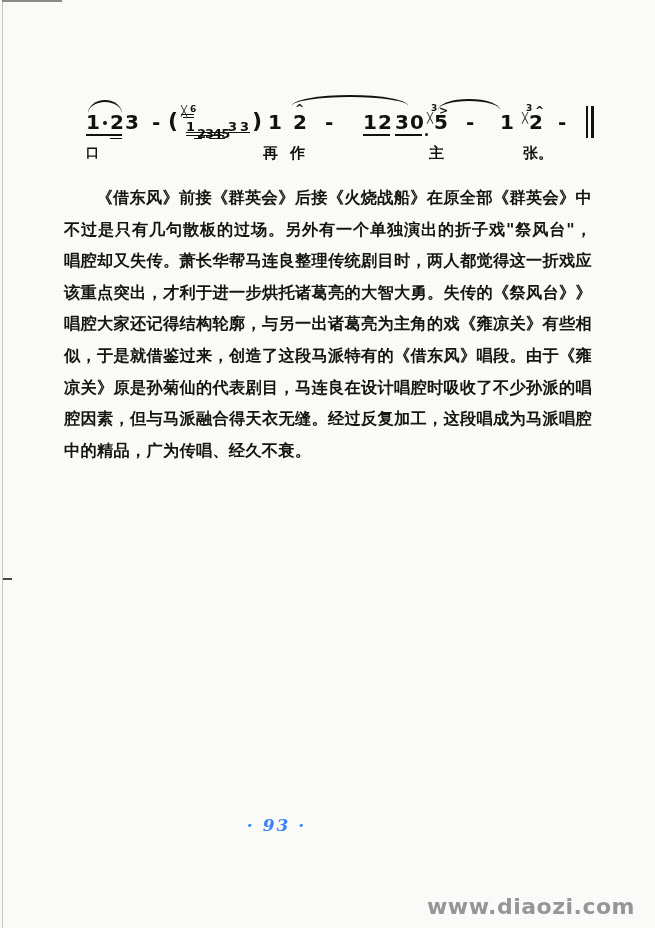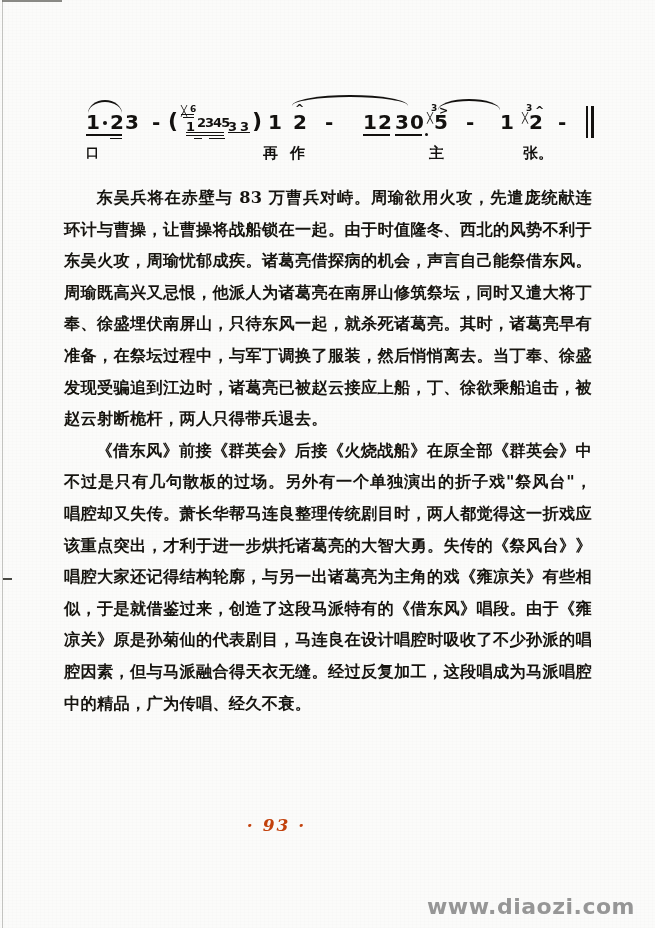--- a/index.html
+++ b/index.html
@@ -218,21 +218,21 @@
     left: 0;
     top: 815px;
     width: 593px;
     text-align: center;
     padding-right: 40px;
     box-sizing: border-box;
     font-family: "DejaVu Serif", "Liberation Serif", serif;
     font-style: italic;
     font-weight: bold;
     font-size: 17px;
-    color: #c2410c;
+    color: #3b82f6;
     letter-spacing: 2px;
   }
 
   
   #watermark {
     position: absolute;
     right: 20px;
     bottom: 8px;
     text-align: center;
     user-select: none;
@@ -282,21 +282,21 @@
       <span class="dash" style="left:66px; top:8px;">-</span>
 
       <span class="paren" style="left:82px; top:6px;">(</span>
 
       <span class="grace-flag" style="left:95px; top:2px;">╳</span>
       <span class="note tiny" style="left:104px; top:1px;">6</span>
       <div class="beam thin" style="left:95px; top:10px; width:13px;"></div>
       <div class="beam thin" style="left:97px; top:13px; width:11px;"></div>
 
       <span class="note small" style="left:100px; top:16px;">1</span>
-      <span class="note small" style="left:111px; top:12px; letter-spacing:-1px;">2345</span>
+      <span class="note small" style="left:111px; top:23px; letter-spacing:-1px;">2345</span>
       <span class="note small" style="left:142px; top:16px;">3</span>
       <span class="note small" style="left:154px; top:16px;">3</span>
       <div class="beam thin" style="left:100px; top:28px; width:38px;"></div>
       <div class="beam thin" style="left:100px; top:31px; width:38px;"></div>
       <div class="beam thin" style="left:142px; top:28px; width:22px;"></div>
       <div class="beam thin" style="left:108px; top:34px; width:8px;"></div>
       <div class="beam thin" style="left:123px; top:34px; width:16px;"></div>
 
       <span class="paren" style="left:166px; top:6px;">)</span>
 
@@ -344,21 +344,20 @@
       <span class="lyric partial" style="left:0px;">口</span>
       <span class="lyric" style="left:177px;">再</span>
       <span class="lyric" style="left:204px;">作</span>
       <span class="lyric" style="left:343px;">主</span>
       <span class="lyric" style="left:437px;">张。</span>
     </div>
 
   </div>
 
   <div id="body-text">
-    <p class="para">东吴兵将在赤壁与 83 万曹兵对峙。周瑜欲用火攻，先遣庞统献连环计与曹操，让曹操将战船锁在一起。由于时值隆冬、西北的风势不利于东吴火攻，周瑜忧郁成疾。诸葛亮借探病的机会，声言自己能祭借东风。周瑜既高兴又忌恨，他派人为诸葛亮在南屏山修筑祭坛，同时又遣大将丁奉、徐盛埋伏南屏山，只待东风一起，就杀死诸葛亮。其时，诸葛亮早有准备，在祭坛过程中，与军丁调换了服装，然后悄悄离去。当丁奉、徐盛发现受骗追到江边时，诸葛亮已被赵云接应上船，丁、徐欲乘船追击，被赵云射断桅杆，两人只得带兵退去。</p>
     <p class="para">《借东风》前接《群英会》后接《火烧战船》在原全部《群英会》中不过是只有几句散板的过场。另外有一个单独演出的折子戏"祭风台"，唱腔却又失传。萧长华帮马连良整理传统剧目时，两人都觉得这一折戏应该重点突出，才利于进一步烘托诸葛亮的大智大勇。失传的《祭风台》》唱腔大家还记得结构轮廓，与另一出诸葛亮为主角的戏《雍凉关》有些相似，于是就借鉴过来，创造了这段马派特有的《借东风》唱段。由于《雍凉关》原是孙菊仙的代表剧目，马连良在设计唱腔时吸收了不少孙派的唱腔因素，但与马派融合得天衣无缝。经过反复加工，这段唱成为马派唱腔中的精品，广为传唱、经久不衰。</p>
   </div>
 
   <div id="page-number">· 93 ·</div>
 
   <div id="watermark">
     <div id="watermark-url">www.diaozi.com</div>
   </div>
 
 </div>

